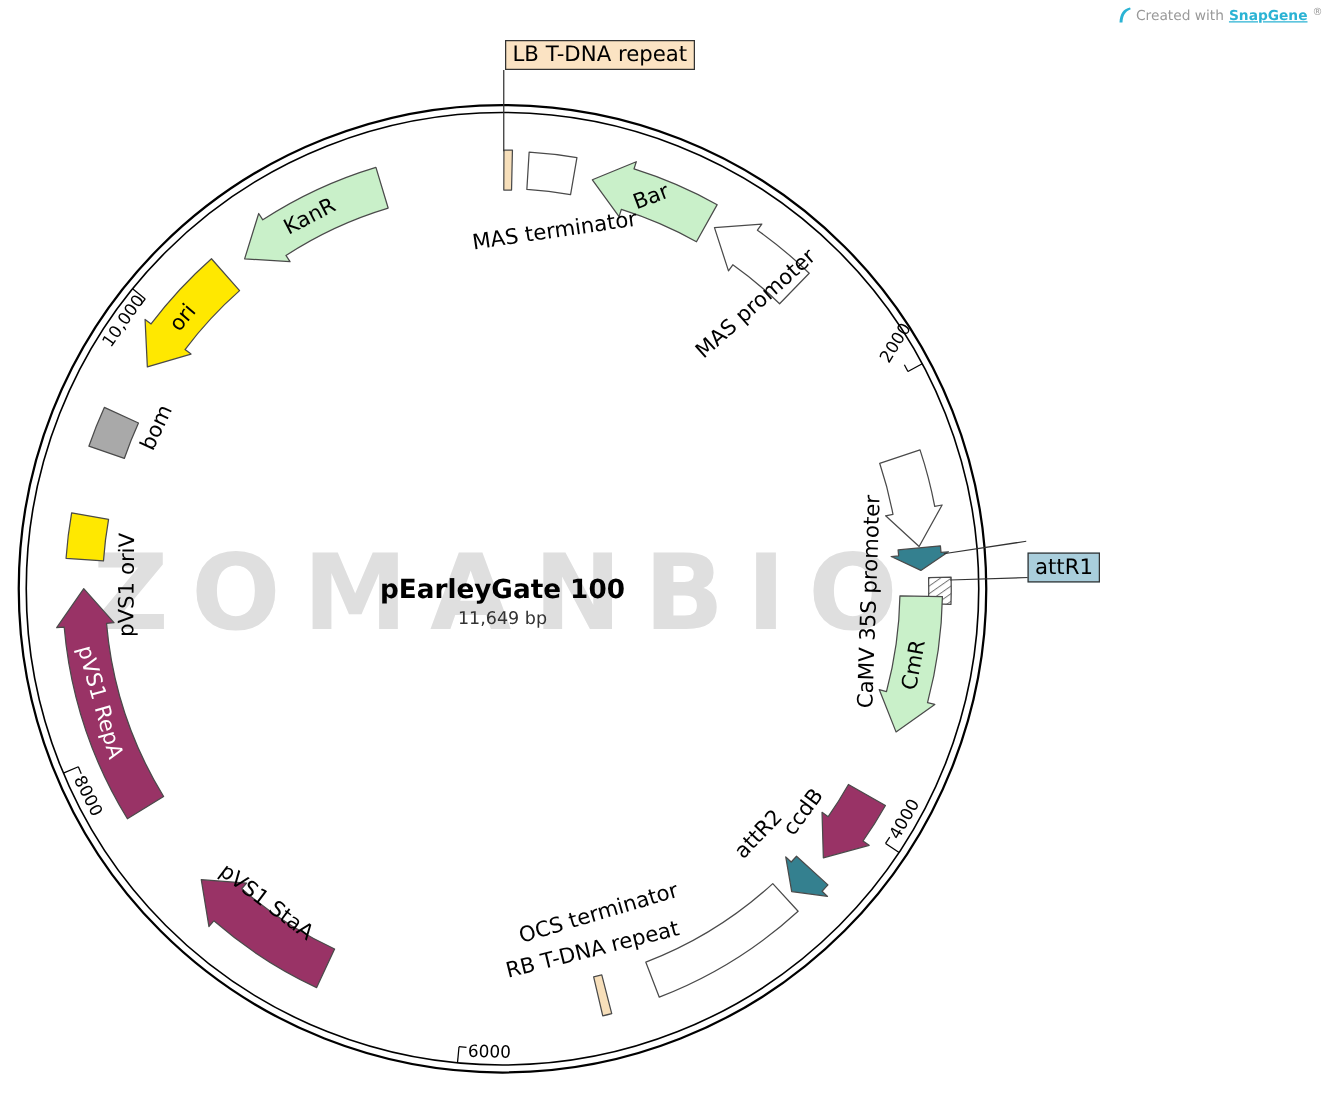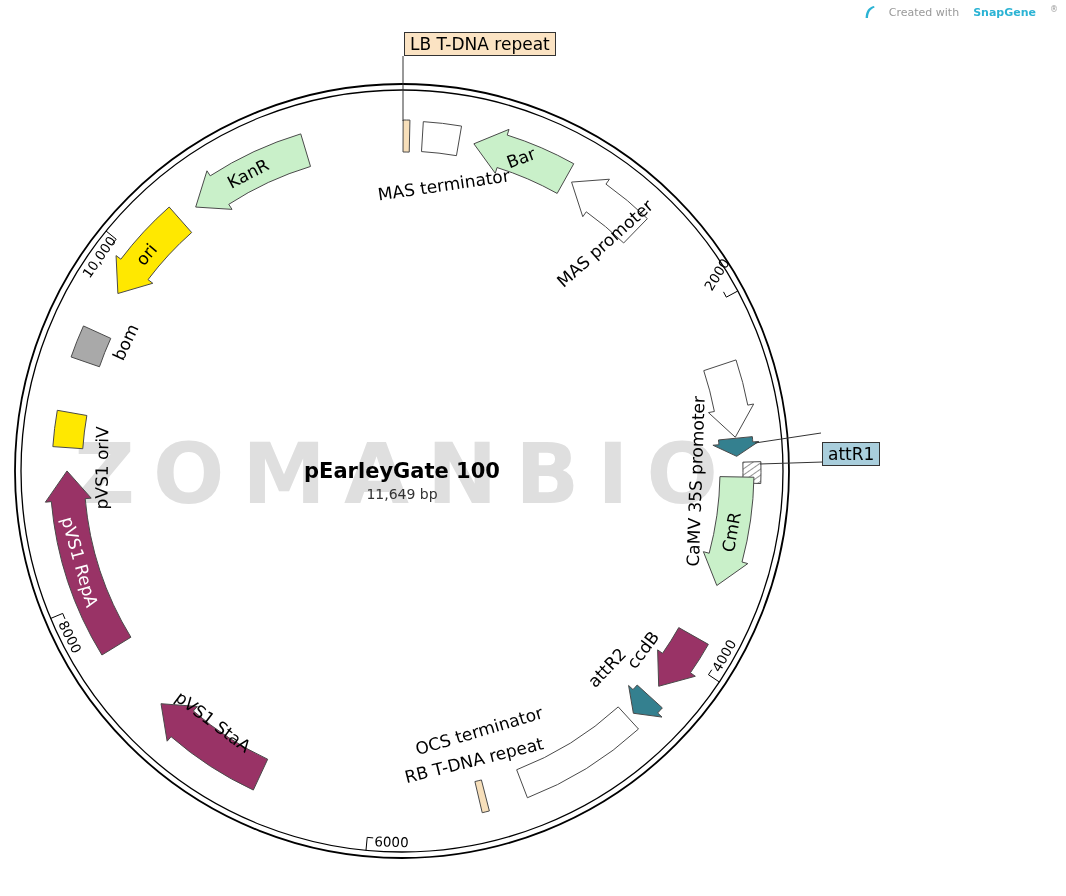--- a/index.html
+++ b/index.html
@@ -9,22 +9,22 @@
   #map-svg{position:absolute;left:0;top:0;}
   #map-svg text{font-family:"DejaVu Sans","Liberation Sans",sans-serif;}
   .title{font-size:21px;font-weight:bold;fill:#000;text-anchor:middle;}
   .subtitle{font-size:14px;fill:#333;text-anchor:middle;}
   #watermark{font-size:84px;font-weight:bold;letter-spacing:18px;fill:#dfdfdf;
              text-anchor:middle;}
   #label-overlay{position:absolute;left:0;top:0;width:986px;height:896px;}
   .boxed-label{position:absolute;font-size:17px;line-height:20px;padding:1px 5px;
                border:1px solid #333;color:#000;white-space:nowrap;}
   .credit{position:absolute;top:5px;right:8px;display:flex;align-items:center;
-          gap:14px;font-size:11px;color:#999;}
-  .credit .brand{font-weight:bold;}
+          gap:4px;font-size:11px;color:#999;}
+  .credit .brand{font-weight:bold;text-decoration:underline;}
   .credit sup{font-size:8px;color:#999;position:relative;top:-3px;}
 </style>
 </head>
 <body>
 
 <div class="stage">
 
   <svg id="map-svg" width="1066" height="896" viewBox="0 0 1066 896">
     <defs>
       <pattern id="hatch" width="5" height="5" patternUnits="userSpaceOnUse" patternTransform="rotate(55)">

